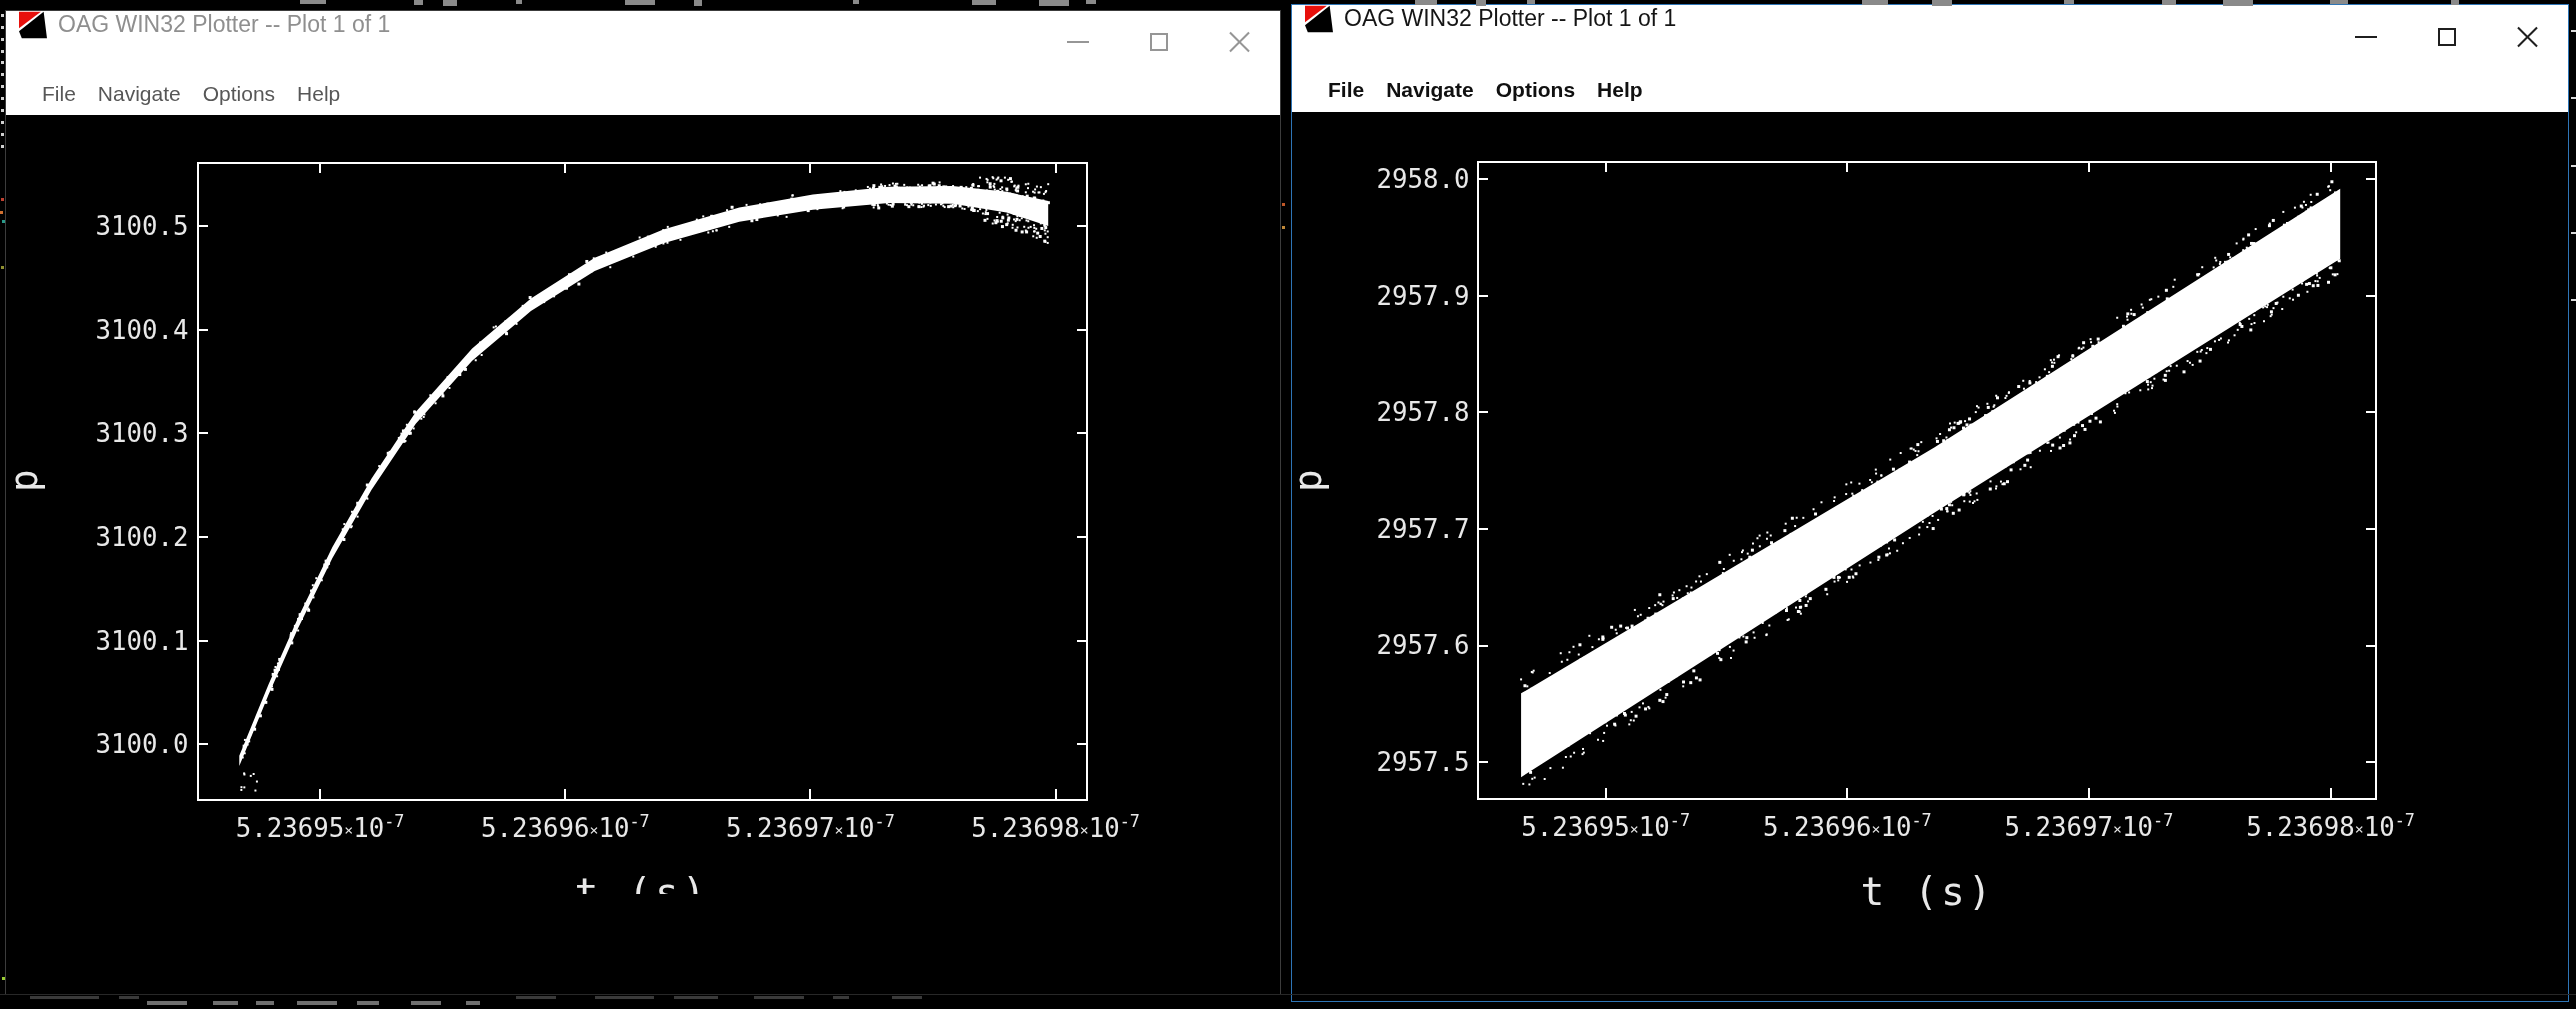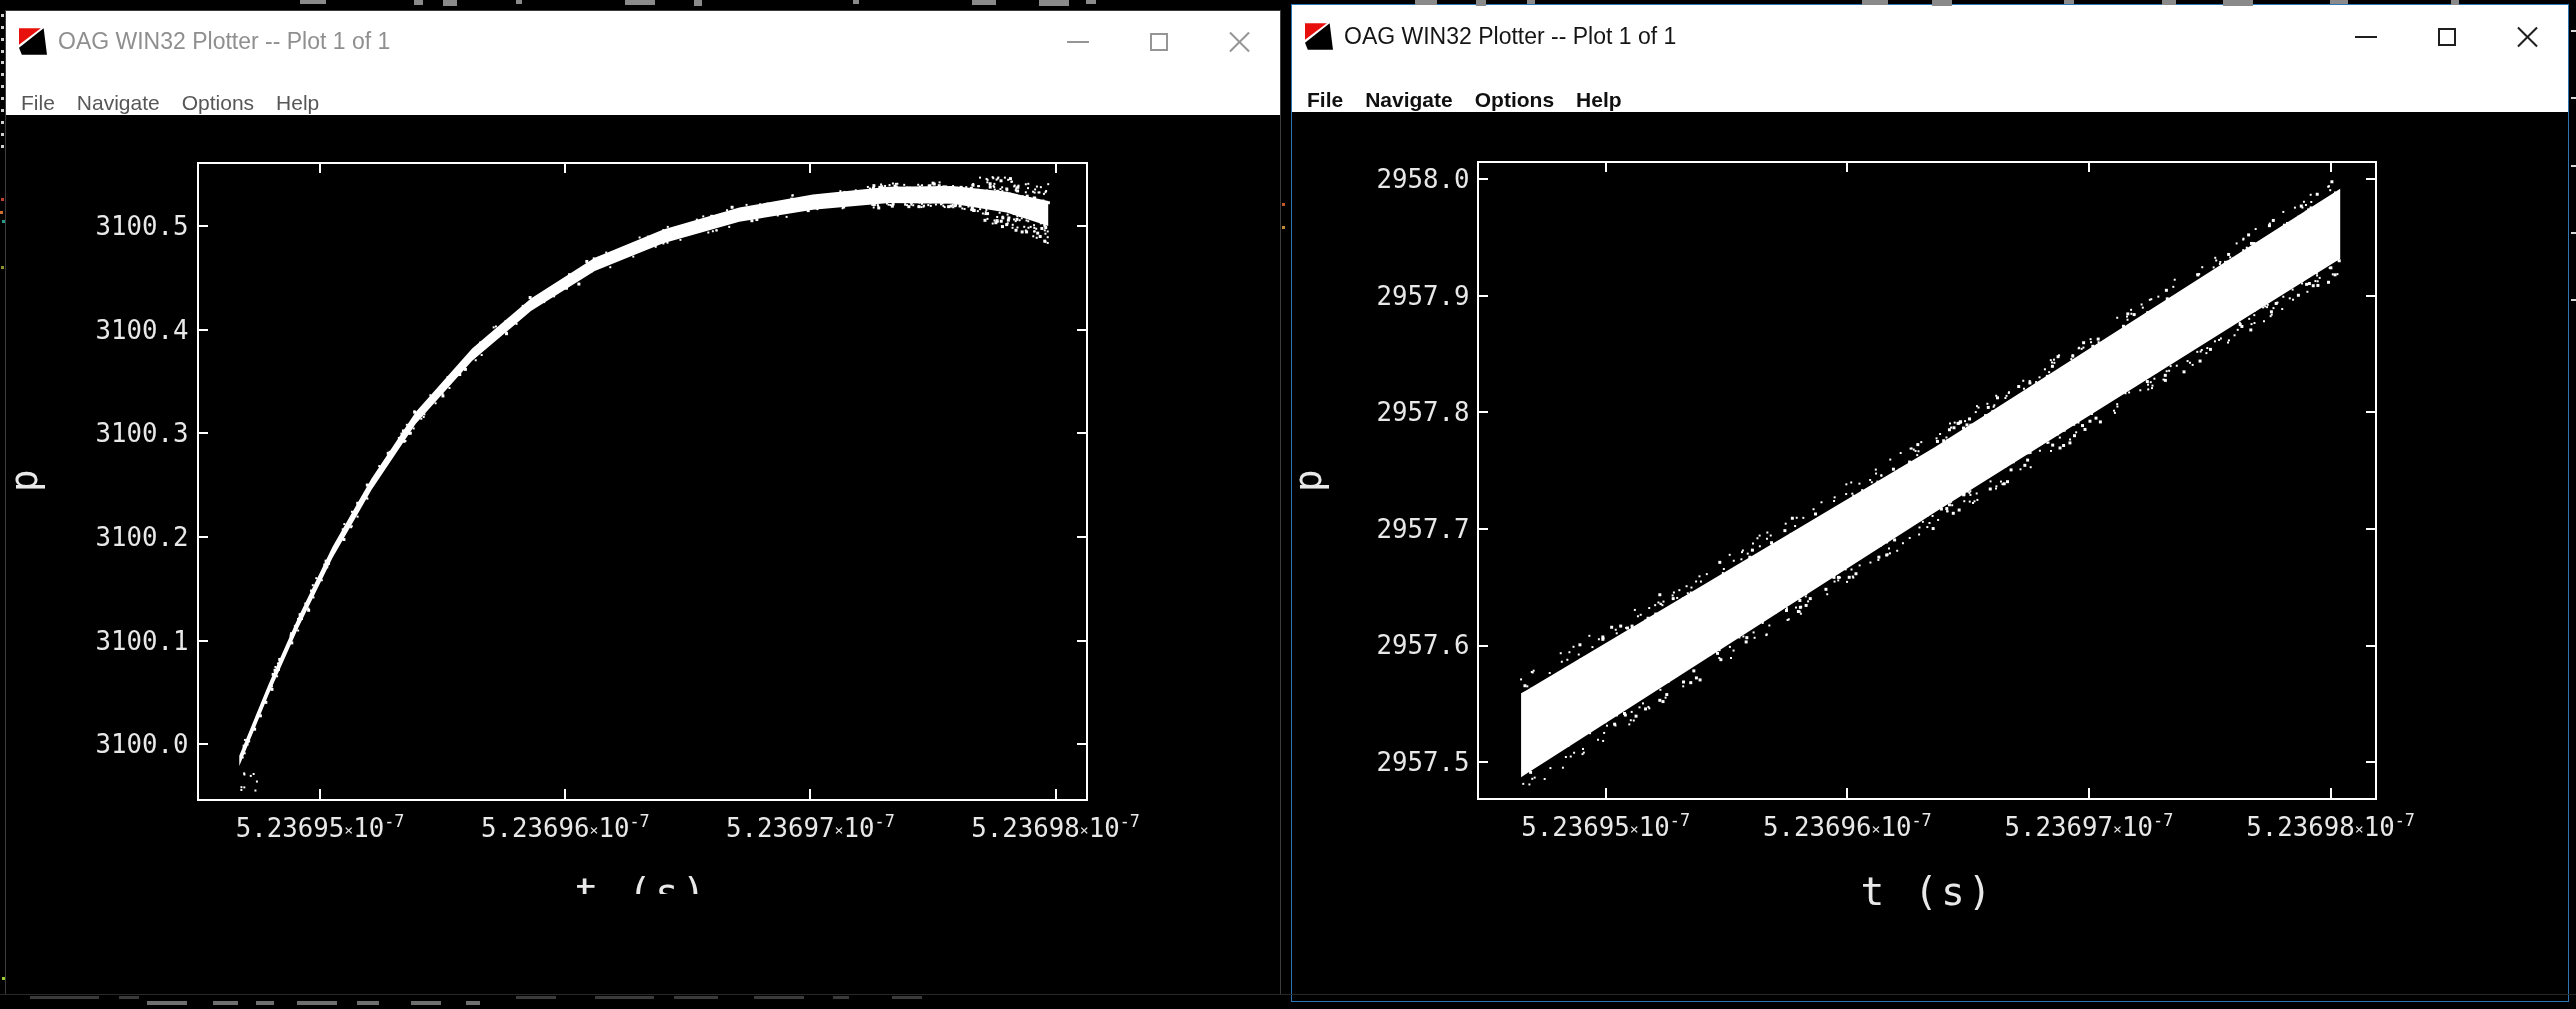--- a/index.html
+++ b/index.html
@@ -1,40 +1,40 @@
 <!DOCTYPE html>
 <html><head>
 <meta charset="utf-8">
 <style>
   html,body{margin:0;padding:0}
   body{width:2576px;height:1009px;background:#000;overflow:hidden;position:relative;
        font-family:"Liberation Sans",sans-serif}
   .window{position:absolute;background:#000;box-sizing:border-box}
   #win-left{left:5px;top:10px;width:1276px;height:985px;border:1px solid #3c3c3c}
   #win-right{left:1291px;top:4px;width:1278px;height:998px;border:1px solid #2e75b6}
-  .titlebar{background:#fff;display:flex;align-items:center;padding-left:13px;position:relative}
+  .titlebar{background:#fff;display:flex;align-items:flex-start;padding-left:13px;position:relative}
   #win-left .titlebar{height:61px}
   #win-right .titlebar{height:63px}
   .app-icon{width:28px;height:28px;position:relative;background:#fff;flex:0 0 auto}
   .app-icon .tri-red{position:absolute;inset:0;clip-path:polygon(0% 3%,78% 3%,0% 62%)}
   .app-icon .tri-black{position:absolute;inset:0;clip-path:polygon(88% 3%,100% 97%,10% 97%,0% 72%)}
   .title{margin-left:11px;font-size:23px;white-space:nowrap}
   #win-left .title{color:#8f8f8f}
   #win-right .title{color:#151515}
   .caption-buttons{position:absolute;right:0;top:0;height:100%;display:flex}
   .cap{width:81px;height:100%;display:flex;align-items:center;justify-content:center;cursor:default}
   #win-left .cap{color:#969696}
   #win-right .cap{color:#1f1f1f}
   .glyph-min{width:22px;height:0;border-top:2px solid currentColor}
   .glyph-max{width:18px;height:18px;border:2px solid currentColor;box-sizing:border-box}
   .glyph-close{position:relative;width:24px;height:24px}
   .glyph-close::before,.glyph-close::after{content:"";position:absolute;left:-2px;top:11px;width:27px;height:2px;background:currentColor}
   .glyph-close::before{transform:rotate(45deg)}
   .glyph-close::after{transform:rotate(-45deg)}
-  .menubar{background:#fff;display:flex;align-items:flex-end;padding-left:4px}
+  .menubar{background:#fff;display:flex;align-items:center;padding-left:25px}
   #win-left .menubar{height:43px}
   #win-right .menubar{height:44px}
   .menu-item{padding:0 11px;font-size:21px}
   #win-left .menu-item{color:#575757}
   #win-right .menu-item{color:#101010;font-weight:700}
   .client{position:relative;background:#000;overflow:hidden}
   #win-left .client{height:779px}
   #win-right .client{height:889px}
   .client svg{position:absolute;left:0;top:0;display:block}
   .artifact{position:absolute;pointer-events:none}

